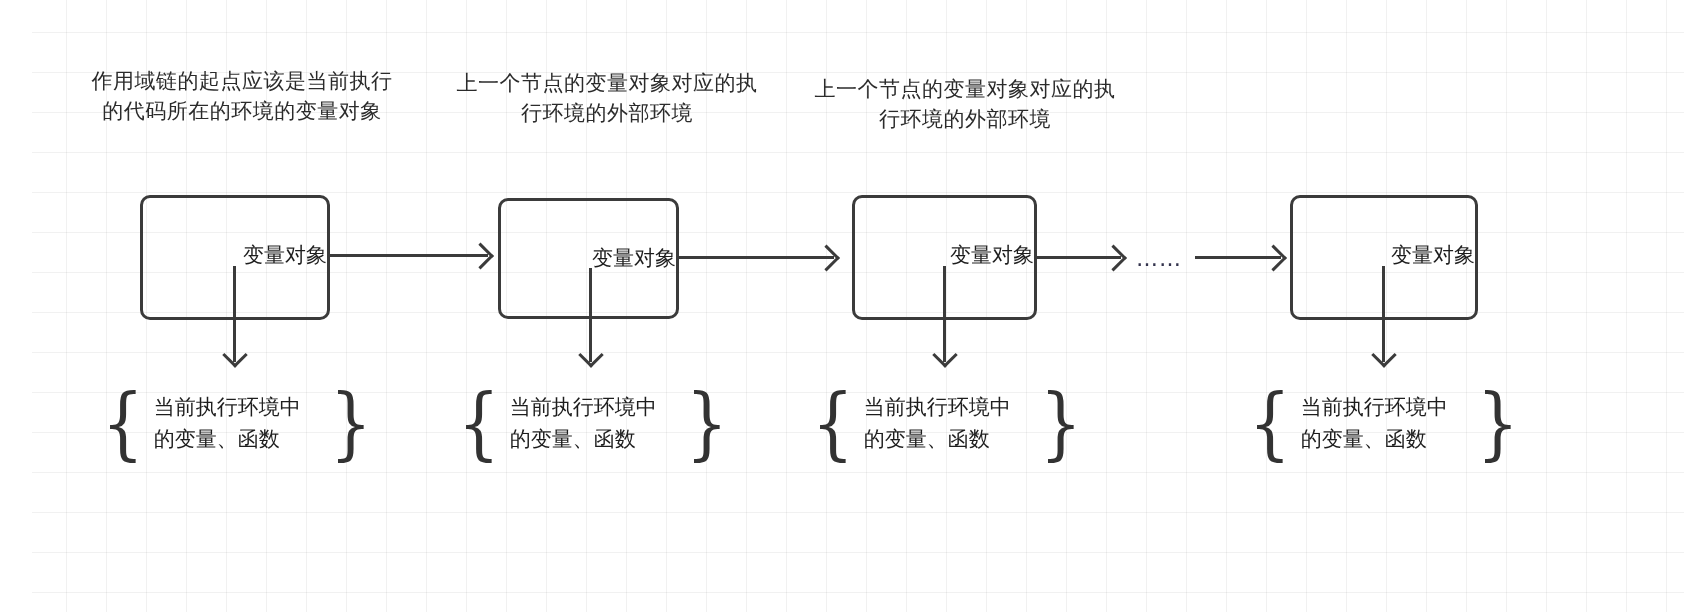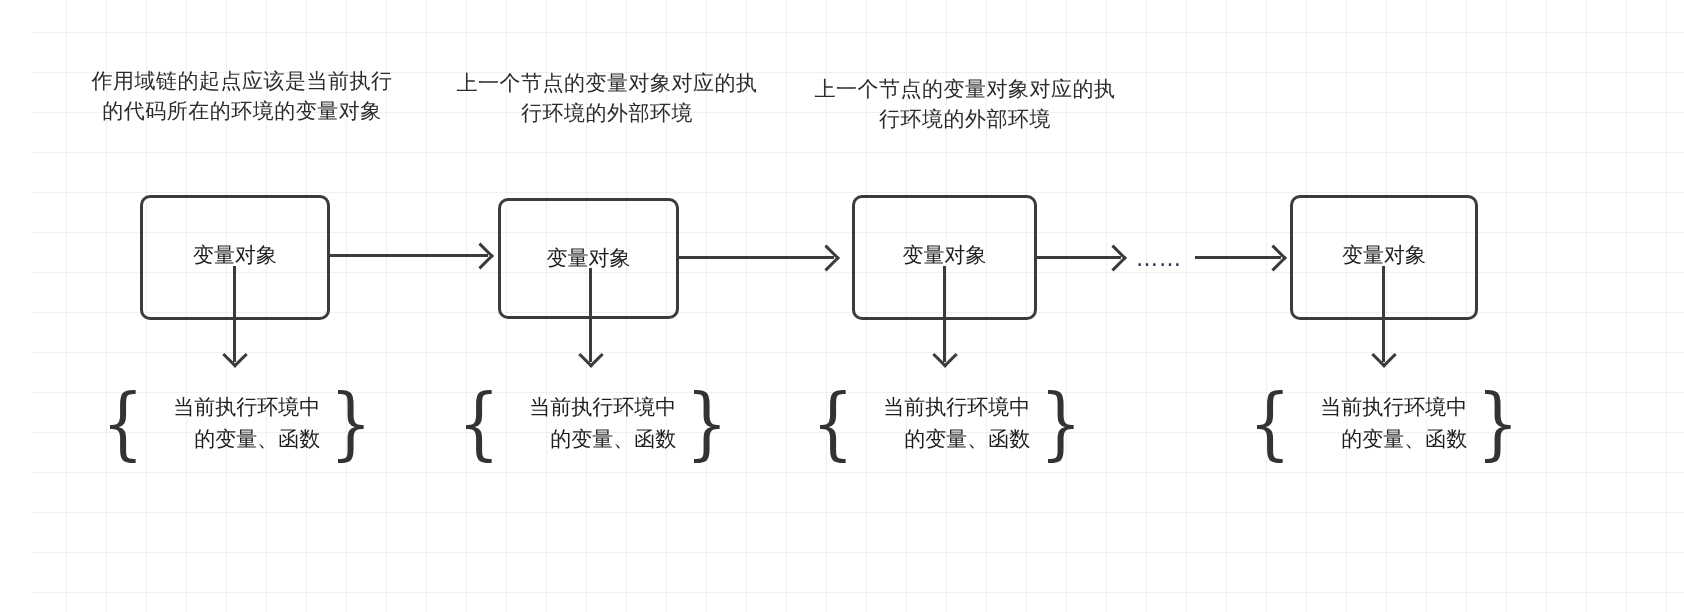--- a/index.html
+++ b/index.html
@@ -46,21 +46,21 @@
     border: 3px solid #3b3b3b;
     border-radius: 10px;
     background: transparent;
   }
 
   .node-label {
     position: absolute;
     left: 0;
     right: 0;
     top: 44px;
-    text-align: center;
+    text-align: right;
     font-size: 21px;
     line-height: 26px;
     color: #1d1d1d;
   }
 
   
   .h-arrow {
     position: absolute;
     height: 3px;
     background: #3b3b3b;
@@ -114,21 +114,21 @@
   }
   .brace {
     font-size: 78px;
     line-height: 78px;
     color: #333333;
     font-family: "DejaVu Serif", "Liberation Serif", serif;
     font-weight: 300;
     transform: scaleX(0.85);
   }
   .brace-text {
-    text-align: right;
+    text-align: left;
     font-size: 21px;
     line-height: 32px;
     color: #1d1d1d;
     padding: 0 6px;
     width: 210px;
   }
 
   .watermark {
     position: absolute;
     right: 10px;

